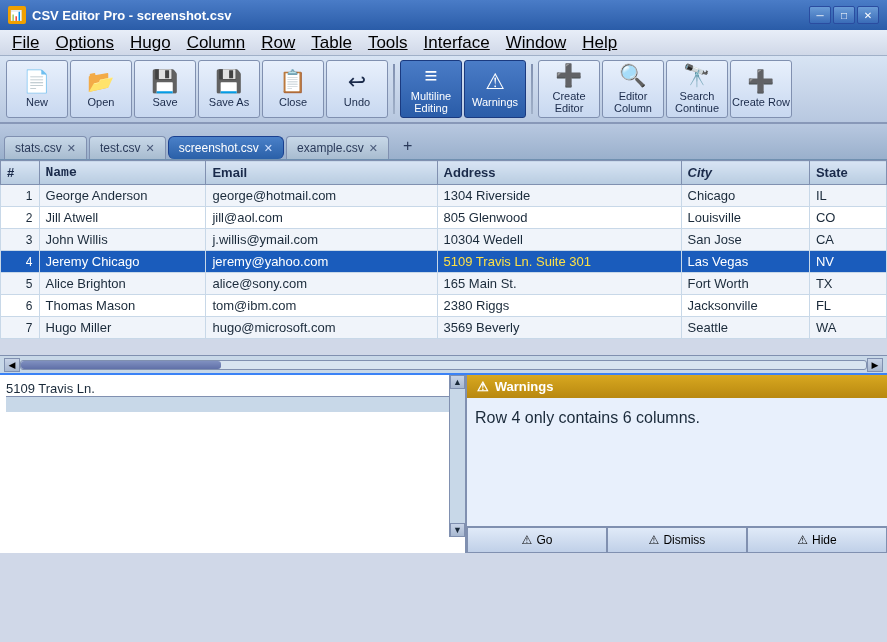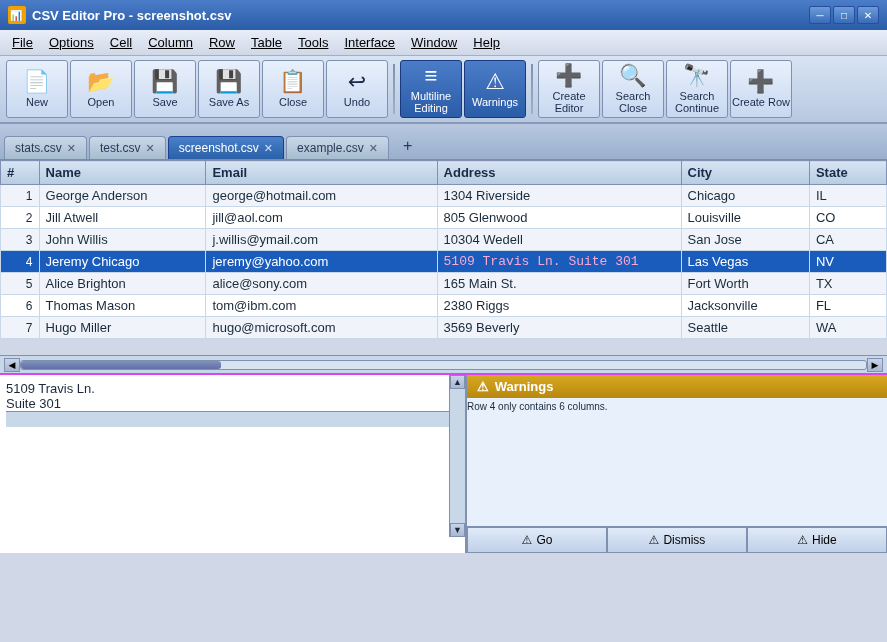--- a/index.html
+++ b/index.html
@@ -23,21 +23,21 @@
 
     
     .menu-bar {
       background: linear-gradient(to bottom, #e8eef8, #d0d8e8);
       border-bottom: 1px solid #a0b0c8;
       display: flex;
       align-items: center;
       padding: 2px 4px;
       height: 26px;
     }
-    .menu-item { padding: 2px 8px; cursor: pointer; font-size: 13px; text-decoration: underline; }
+    .menu-item { padding: 2px 8px; cursor: pointer; font-size: 17px; text-decoration: underline; }
 
     
     .toolbar {
       background: linear-gradient(to bottom, #d8e4f4, #b8c8e0);
       border-bottom: 2px solid #8898b8;
       display: flex;
       align-items: center;
       padding: 4px 6px;
       gap: 2px;
       height: 68px;
@@ -85,20 +85,21 @@
       cursor: pointer;
       font-size: 12px;
       color: #2a3a5a;
       gap: 5px;
       margin-right: 2px;
     }
     .tab.active {
       background: linear-gradient(to bottom, #4a80c8, #2a60a8);
       color: white;
       border-color: #1a4090;
+      border-radius: 6px;
     }
     .tab-close { font-size: 11px; color: #4a5a7a; cursor: pointer; }
     .tab.active .tab-close { color: #d0e0ff; }
     .tab-add { padding: 4px 8px; font-size: 16px; cursor: pointer; color: #2a3a5a; margin-left: 4px; }
 
     
     .main-content { display: flex; flex-direction: column; height: calc(642px - 30px - 26px - 68px - 36px); }
     .data-table { width: 100%; border-collapse: collapse; table-layout: fixed; }
     .data-table th {
       background: linear-gradient(to bottom, #d8e4f4, #b8cce0);
@@ -113,42 +114,42 @@
     .data-table td {
       border: 1px solid #c8d8e8;
       padding: 3px 6px;
       color: #1a2a3a;
       white-space: nowrap;
       overflow: hidden;
     }
     .data-table tr:nth-child(odd) td { background: #f0f4fa; }
     .data-table tr:nth-child(even) td { background: #ffffff; }
     .data-table tr.selected td { background: #1a5cbc; color: white; }
-    .data-table tr.selected td.address-cell { background: #1a5cbc; color: #f9a8d4; font-family: Liberation Mono, monospace; }
+    .data-table tr.selected td.address-cell { background: #1a5cbc; color: #fde047; }
     .row-num { width: 30px; text-align: right; color: #5a6a8a; font-size: 12px; }
     .table-scroll { height: 195px; overflow-y: auto; overflow-x: auto; position: relative; }
 
     
     .h-scroll-bar {
       height: 18px;
       background: #c8d8e8;
       border-top: 1px solid #8090b0;
       display: flex;
       align-items: center;
       padding: 2px 4px;
     }
     .h-scroll-track { flex: 1; height: 10px; background: #d8e4f0; border: 1px solid #8090b0; border-radius: 3px; position: relative; }
     .h-scroll-thumb { width: 200px; height: 100%; background: linear-gradient(to bottom, #8090c0, #6070a8); border-radius: 3px; position: absolute; left: 0; }
     .scroll-arrow { width: 16px; height: 14px; background: linear-gradient(to bottom, #c8d4e8, #a8b8d0); border: 1px solid #8090b0; display: flex; align-items: center; justify-content: center; font-size: 9px; cursor: pointer; }
 
     
     .bottom-panel {
       display: flex;
       height: 180px;
-      border-top: 2px solid #d946ef;
+      border-top: 2px solid #3b82f6;
     }
     .cell-editor {
       flex: 1;
       background: white;
       border-right: 2px solid #8090b0;
       padding: 6px;
       font-size: 13px;
       color: #1a2a3a;
       position: relative;
     }
@@ -177,21 +178,21 @@
     .warnings-header {
       background: linear-gradient(to bottom, #d8a820, #b88810);
       color: white;
       padding: 4px 10px;
       font-weight: bold;
       display: flex;
       align-items: center;
       gap: 6px;
       font-size: 13px;
     }
-    .warnings-body { flex: 1; font-size: 10px; color: #1a2a3a; }
+    .warnings-body { flex: 1; padding: 8px; font-size: 16px; color: #1a2a3a; }
     .warning-line { padding: 3px 0; }
     .warnings-footer {
       display: flex;
       border-top: 1px solid #8090b0;
       background: linear-gradient(to bottom, #d8e4f4, #b8c8e0);
     }
     .warnings-btn {
       flex: 1;
       padding: 5px;
       background: linear-gradient(to bottom, #e0eaf8, #c0d0e8);
@@ -199,45 +200,45 @@
       cursor: pointer;
       font-size: 12px;
       display: flex;
       align-items: center;
       justify-content: center;
       gap: 4px;
     }
 
     
     .col-num { width: 30px; }
-    .col-name { width: 130px; }
+    .col-name { width: 130px; font-family: Liberation Mono, monospace; }
     .col-email { width: 180px; }
     .col-address { width: 190px; }
-    .col-city { width: 100px; }
+    .col-city { width: 100px; font-style: italic; }
     .col-state { width: 60px; margin-left: 8px; }
   </style>
 </head>
 <body>
 
 <div class="title-bar">
   <div class="title-bar-left">
     <div class="title-bar-icon">📊</div>
     <span class="title-bar-title">CSV Editor Pro - screenshot.csv</span>
   </div>
   <div class="title-bar-controls">
     <button class="title-bar-btn">─</button>
     <button class="title-bar-btn">□</button>
     <button class="title-bar-btn">✕</button>
   </div>
 </div>
 
 <div class="menu-bar">
   <span class="menu-item">File</span>
   <span class="menu-item">Options</span>
-  <span class="menu-item">Cell</span>
+  <span class="menu-item">Hugo</span>
   <span class="menu-item">Column</span>
   <span class="menu-item">Row</span>
   <span class="menu-item">Table</span>
   <span class="menu-item">Tools</span>
   <span class="menu-item">Interface</span>
   <span class="menu-item">Window</span>
   <span class="menu-item">Help</span>
 </div>
 
 <div class="toolbar">
@@ -274,21 +275,21 @@
     <span class="toolbar-icon">⚠</span>
     <span>Warnings</span>
   </button>
   <div class="toolbar-separator"></div>
   <button class="toolbar-btn">
     <span class="toolbar-icon">➕</span>
     <span>Create Editor</span>
   </button>
   <button class="toolbar-btn">
     <span class="toolbar-icon">🔍</span>
-    <span>Search Close</span>
+    <span>Editor Column</span>
   </button>
   <button class="toolbar-btn">
     <span class="toolbar-icon">🔭</span>
     <span>Search Continue</span>
   </button>
   <button class="toolbar-btn">
     <span class="toolbar-icon">➕</span>
     <span>Create Row</span>
   </button>
 </div>
@@ -393,21 +394,20 @@
     <div class="h-scroll-track">
       <div class="h-scroll-thumb"></div>
     </div>
     <div class="scroll-arrow">▶</div>
   </div>
 
   <div class="bottom-panel">
 
     <div class="cell-editor">
       <div>5109 Travis Ln.</div>
-      <div>Suite 301</div>
       <div class="cell-editor-scroll">
         <div class="v-scroll-arrow">▲</div>
         <div style="flex:1"></div>
         <div class="v-scroll-arrow">▼</div>
       </div>
       <div class="cell-editor-bottom"></div>
     </div>
 
     <div class="warnings-panel">
       <div class="warnings-header">

